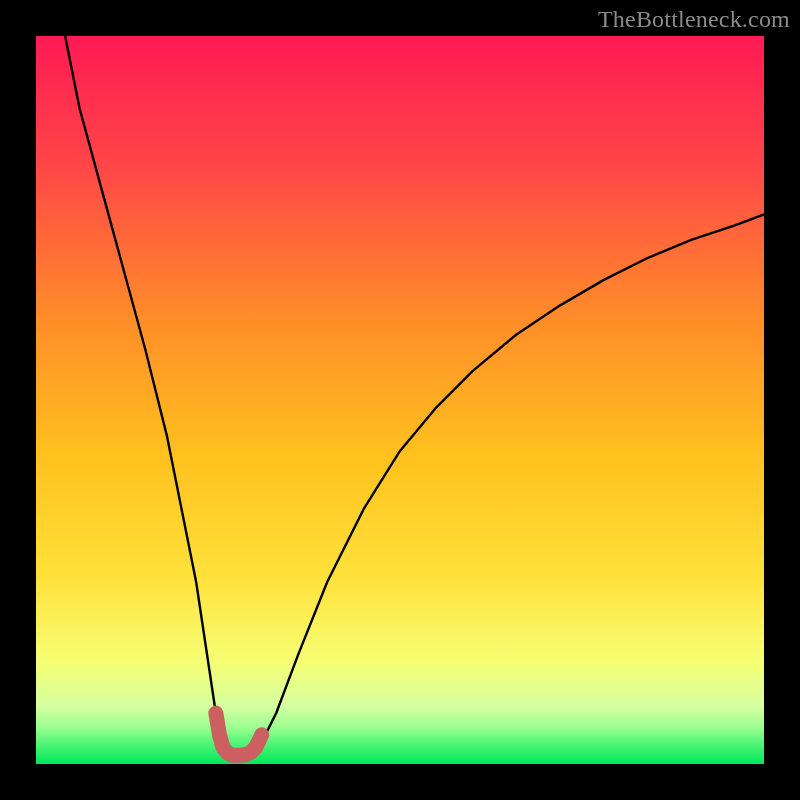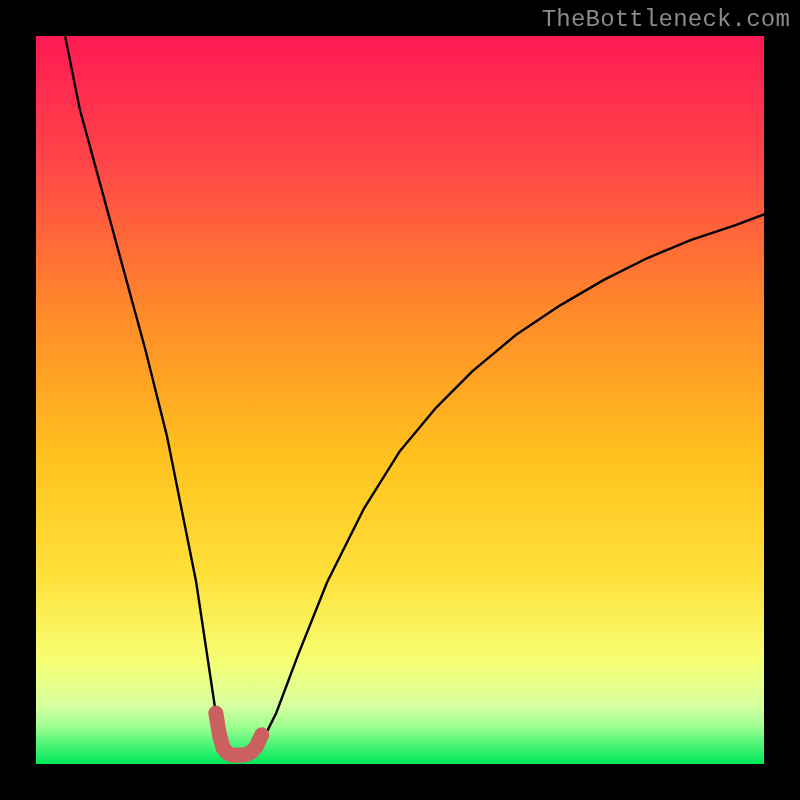--- a/index.html
+++ b/index.html
@@ -30,21 +30,21 @@
     position: absolute;
     left: 0;
     top: 0;
     width: 728px;
     height: 728px;
   }
   .watermark {
     position: absolute;
     top: 6px;
     right: 10px;
-    font-family: Liberation Mono, monospace;
+    font-family: Liberation Serif, serif;
     font-size: 24px;
     color: #8a8a8a;
     letter-spacing: 0.2px;
   }
 </style>
 </head>
 <body>
 
 <div class="frame">
   <div class="plot-area">

